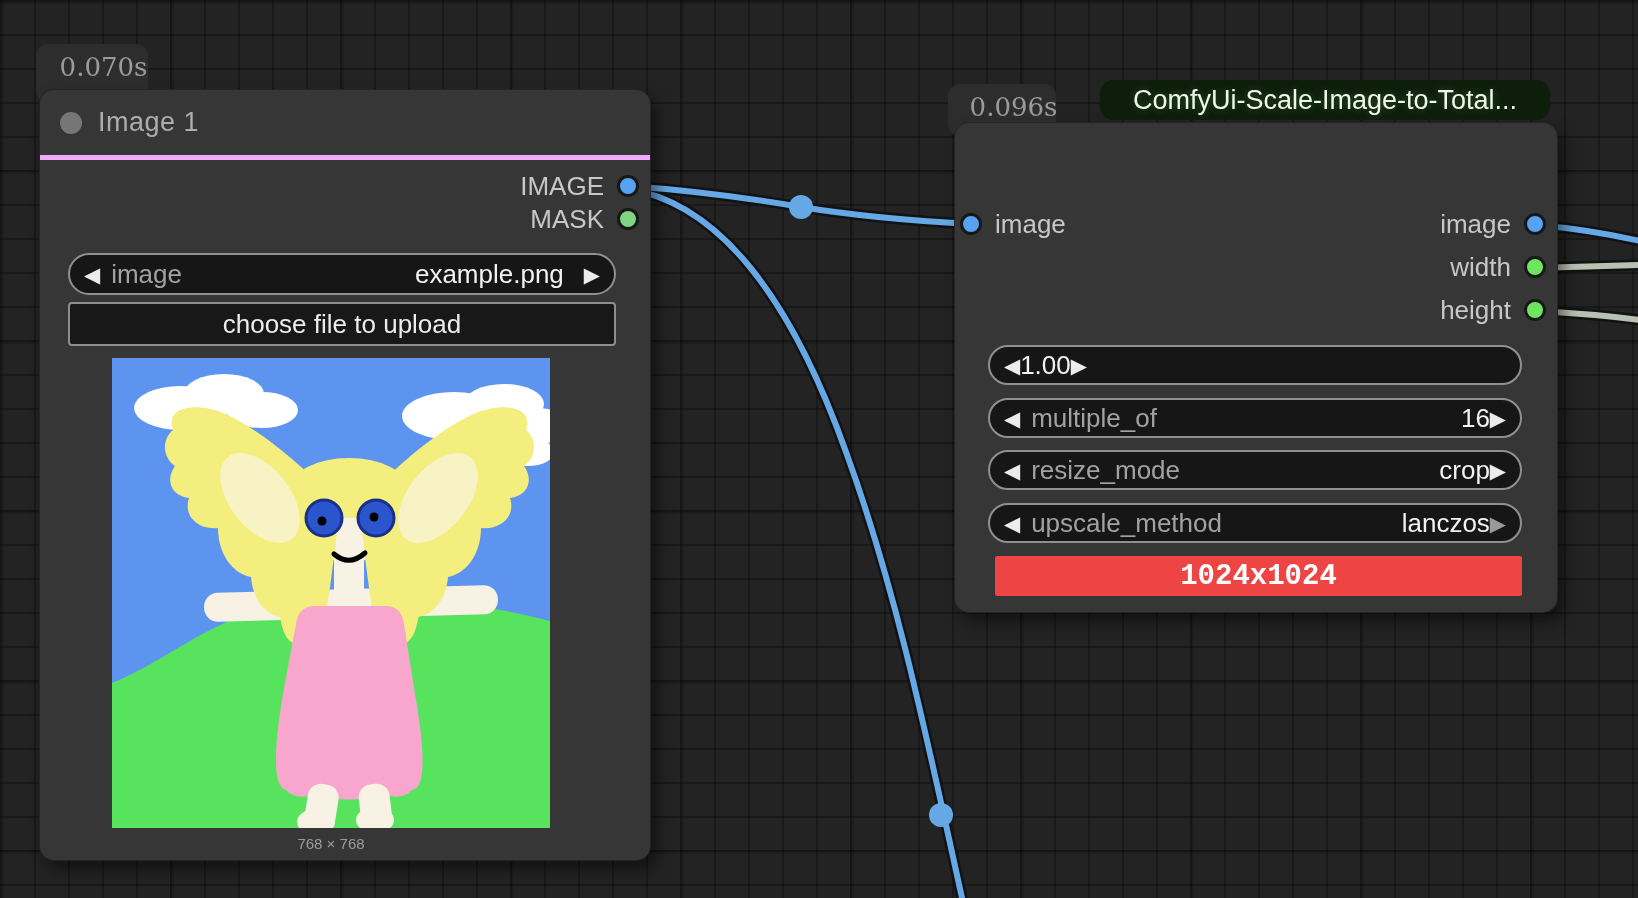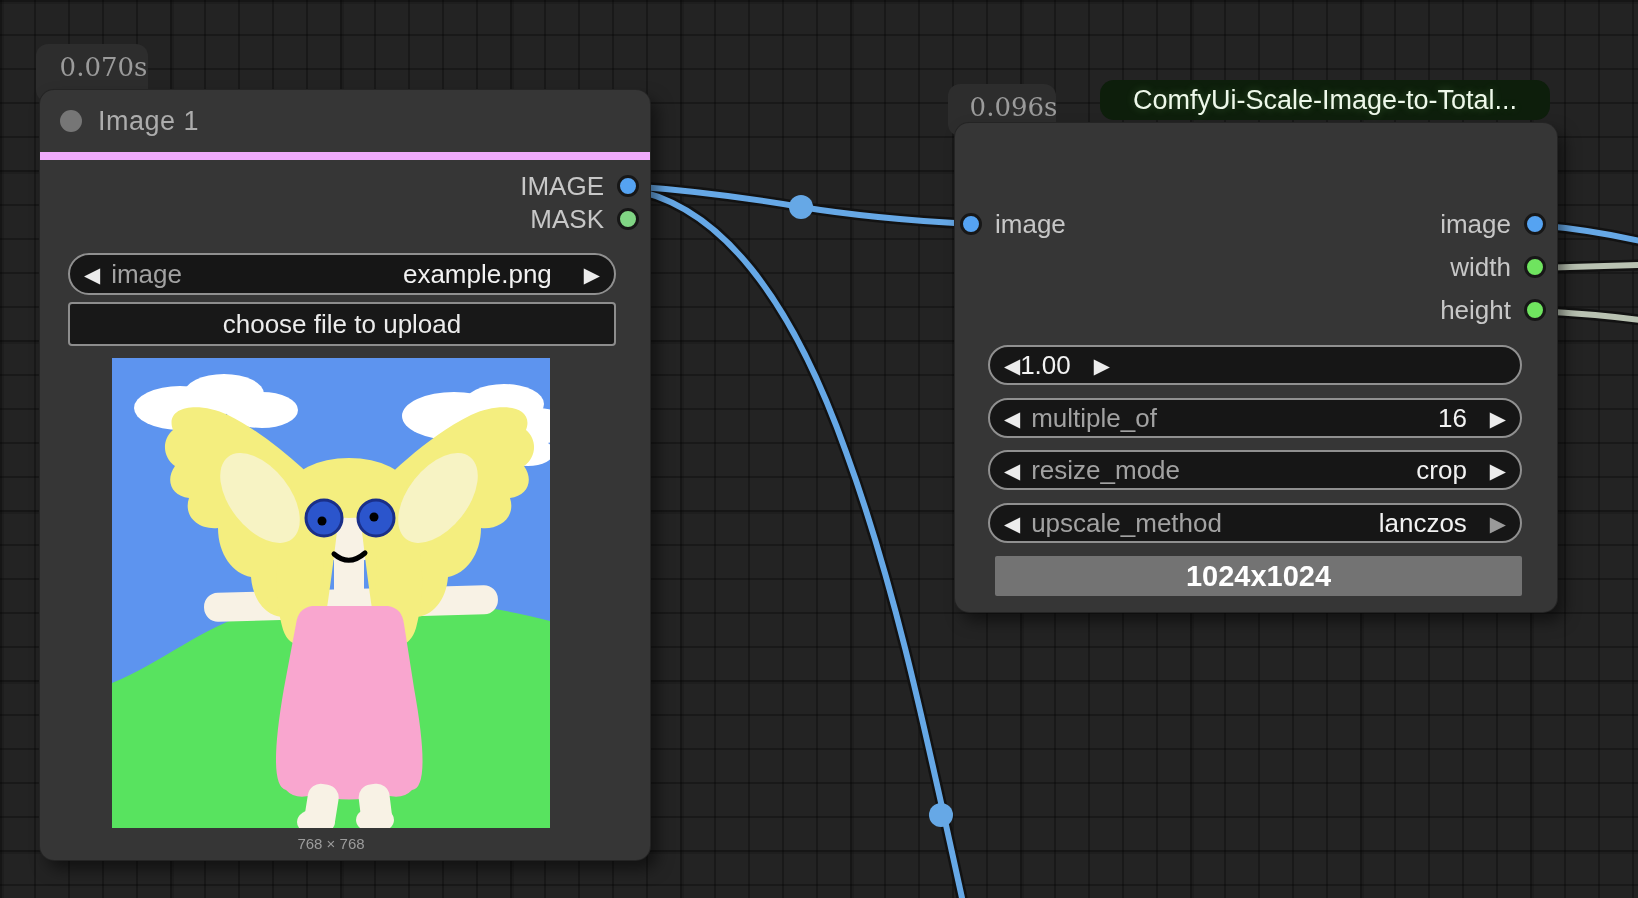--- a/index.html
+++ b/index.html
@@ -14,46 +14,46 @@
       linear-gradient(90deg, rgba(0,0,0,0.14) 4px, transparent 4px);
     background-size:34px 34px,34px 34px,170px 170px,170px 170px;
   }
   .wires{position:absolute;left:0;top:0;z-index:1;}
   .node{
     position:absolute;background:#363636;border-radius:14px;z-index:2;
     box-shadow:0 0 0 1px #242424, 7px 9px 16px rgba(0,0,0,0.5);
   }
   .node-header{
     display:flex;align-items:center;gap:16px;padding:0 20px;
-    border-bottom:8px solid #f0abfc;box-sizing:border-box;
+    border-bottom:5px solid #f0abfc;box-sizing:border-box;
   }
   .collapse-dot{width:22px;height:22px;border-radius:50%;background:#767676;flex:0 0 auto;}
   .node-title{font-size:27px;color:#adadad;letter-spacing:0.5px;white-space:nowrap;}
   .slot-row{position:absolute;display:flex;align-items:center;gap:13px;height:36px;font-size:26px;color:#c7c7c7;white-space:nowrap;}
   .slot-dot{width:22px;height:22px;border-radius:50%;border:3px solid #171717;box-sizing:border-box;flex:0 0 auto;}
   .dot-blue{background:#55a3f2;}
   .dot-green-soft{background:#80d584;}
   .dot-green{background:#6fe45f;}
   .pill{
     position:absolute;background:#161616;border:2px solid #909090;border-radius:22px;
     display:flex;align-items:center;padding:0 14px;box-sizing:border-box;font-size:26px;
   }
   .arrow{font-size:21px;color:#ececec;line-height:1;flex:0 0 auto;}
   .arrow.dim{color:#9a9a9a;}
   .wlabel{flex:1;margin-left:11px;color:#a2a2a2;overflow:hidden;white-space:nowrap;}
-  .wvalue{color:#f2f2f2;margin-right:23px;white-space:nowrap;}
-  .wvalue.file{margin-right:32px;}
+  .wvalue{color:#f2f2f2;margin-right:0;white-space:nowrap;}
+  .wvalue.file{margin-right:20px;}
   .upload-btn{
     position:absolute;background:#181818;border:2px solid #8d8d8d;border-radius:4px;
     color:#ececec;font-size:26px;display:flex;align-items:center;justify-content:center;
     box-sizing:border-box;
   }
   .info-box{
-    position:absolute;background:#737373;color:#ffffff;font-weight:bold;font-size:29px;
-    display:flex;align-items:center;justify-content:center;border-radius:2px;
+    position:absolute;background:#ef4444;color:#ffffff;font-weight:bold;font-size:29px;
+    display:flex;align-items:center;justify-content:center;border-radius:2px;font-family:Liberation Mono, monospace;
   }
   .preview{position:absolute;overflow:hidden;}
   .preview-caption{position:absolute;text-align:center;color:#9c9c9c;font-size:15px;}
   .badge-timing{
     position:absolute;background:#2d2d2d;border-radius:12px;z-index:1;
     color:#9b9b9b;font-family:"DejaVu Serif", serif;font-size:26px;
     display:flex;align-items:flex-start;justify-content:center;padding-top:8px;box-sizing:border-box;padding-left:23px;
   }
   .badge-source{
     position:absolute;background:#0d1e0b;border-radius:14px;z-index:3;

